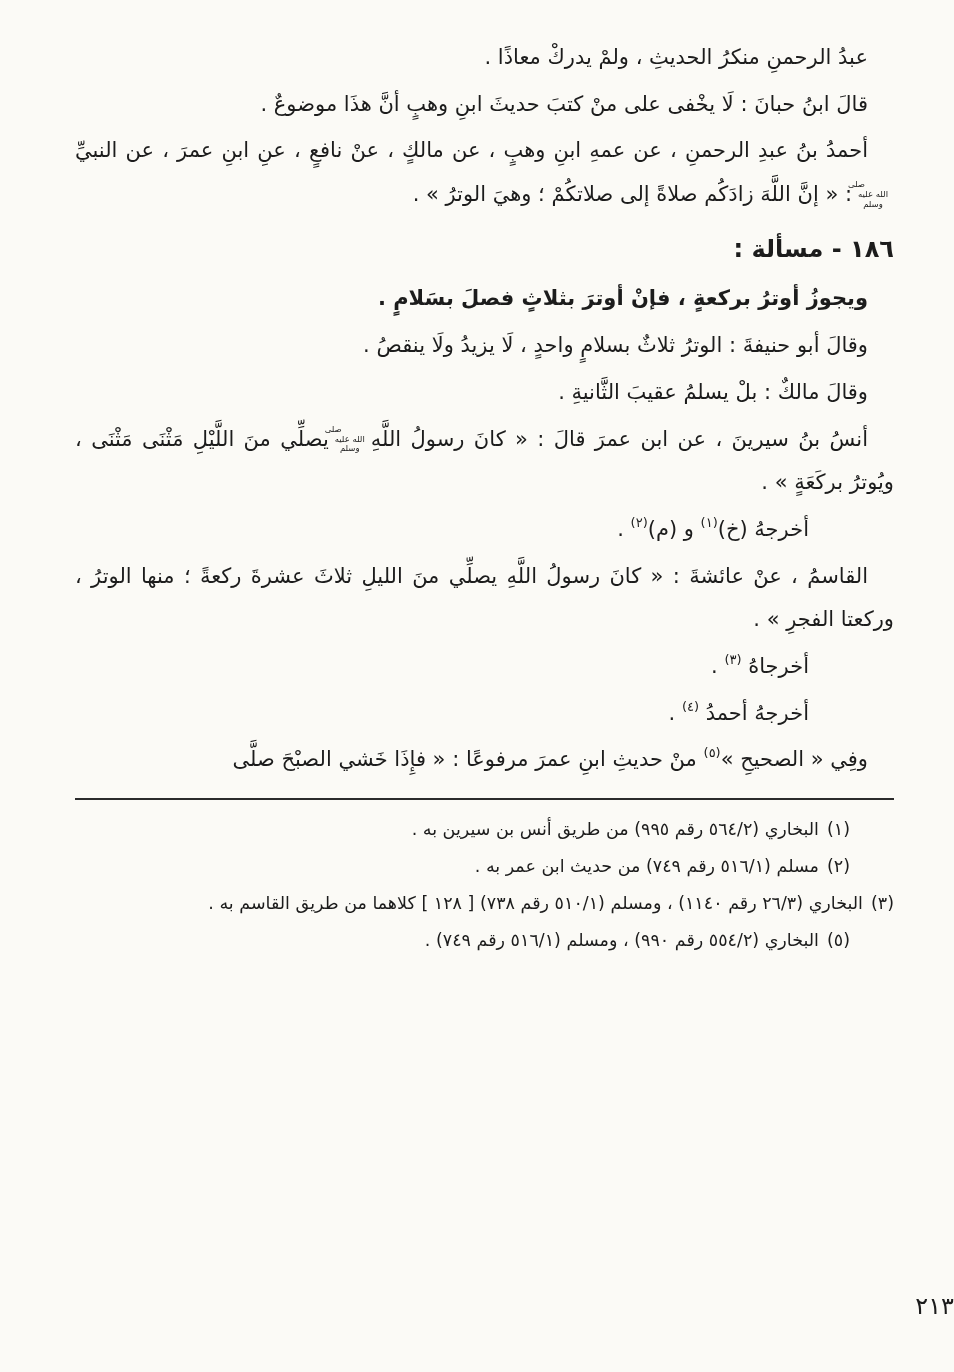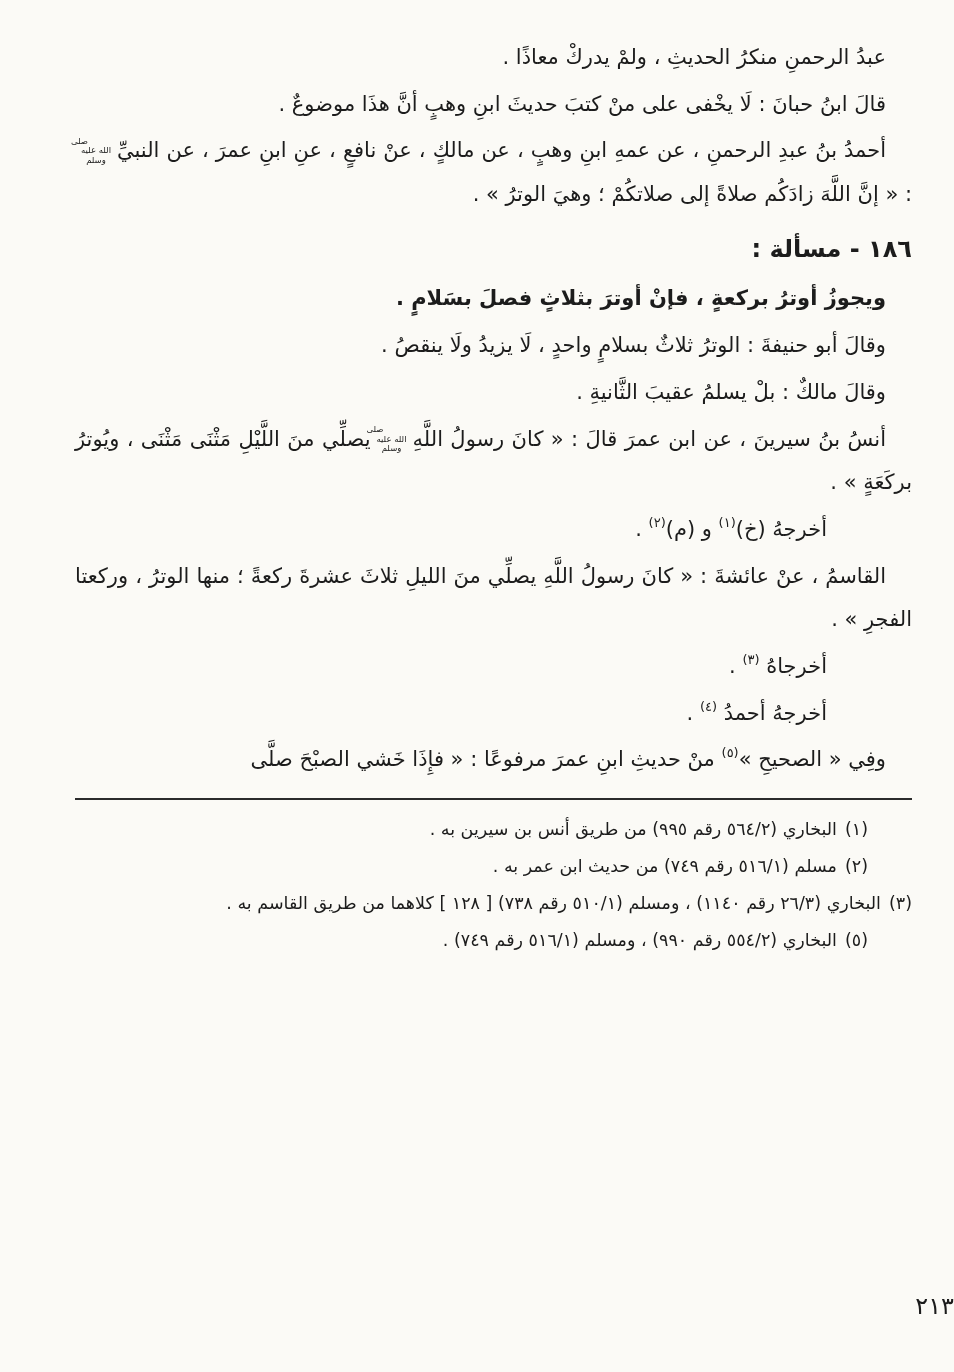--- a/index.html
+++ b/index.html
@@ -8,21 +8,21 @@
 
   .page {
     position: relative;
     width: 954px;
     height: 1372px;
     margin: 0 auto;
     background: #fbfaf6;
     color: #1c1c1c;
     direction: rtl;
     overflow: hidden;
-    padding: 36px 42px 0 75px;
+    padding: 36px 60px 0 75px;
   }
 
   .text-block { width: 100%; }
 
   .para {
     font-size: 21px;
     line-height: 2.08;
     text-align: justify;
     text-indent: 26px;
     margin-bottom: 3px;

